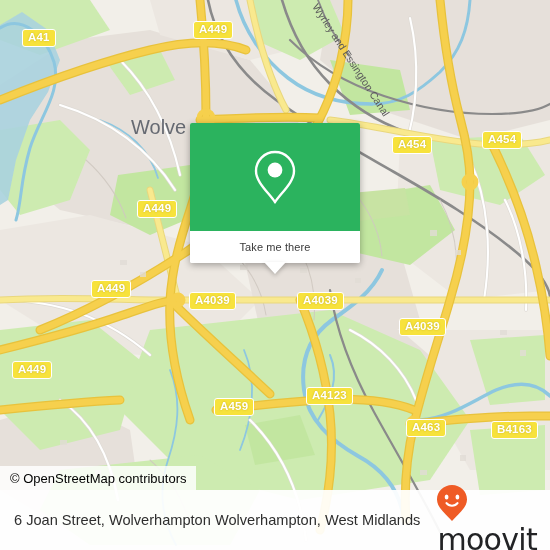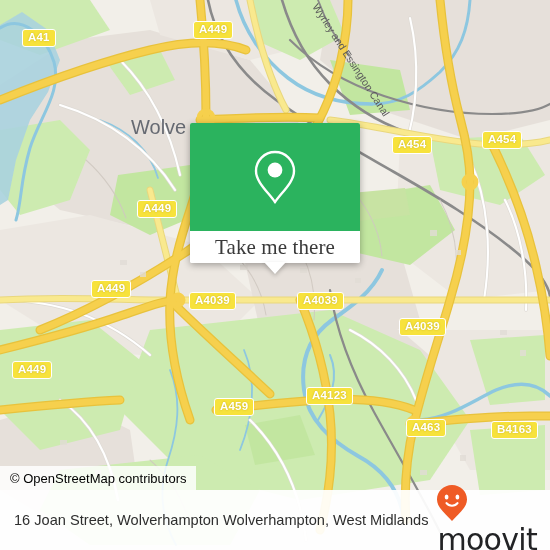--- a/index.html
+++ b/index.html
@@ -22,21 +22,21 @@
   }
   #card-head{
     height:108px;background:#2bb35e;border-radius:2px 2px 0 0;
     display:flex;align-items:center;justify-content:center;
   }
   #card-foot{
     height:32px;display:flex;align-items:center;justify-content:center;
     background:#ffffff;border-radius:0 0 2px 2px;
   }
   #card-foot span{
-    font-size:21px;color:#3a3a3a;letter-spacing:.1px;font-family:Liberation Serif, serif;
+    font-size:11px;color:#3a3a3a;letter-spacing:.1px;
   }
   #card-tail{
     position:absolute;left:50%;margin-left:-11px;top:139px;
     width:0;height:0;border-left:11px solid transparent;border-right:11px solid transparent;
     border-top:12px solid #ffffff;
     filter:drop-shadow(0 2px 2px rgba(0,0,0,.22));
   }
 
   
   #attrib{
@@ -275,21 +275,21 @@
       <span>Take me there</span>
     </div>
     <div id="card-tail"></div>
   </div>
 
   <div id="attrib">
     <span>© OpenStreetMap contributors</span>
   </div>
 
   <div id="footer">
-    <div id="footer-title">16 Joan Street, Wolverhampton Wolverhampton, West Midlands</div>
+    <div id="footer-title">6 Joan Street, Wolverhampton Wolverhampton, West Midlands</div>
     <div id="brand">
       <svg width="32" height="38" viewBox="0 0 32 38">
         <path d="M16 1 C7.7 1 1 7.5 1 15.4 C1 23.4 9.6 30 16 37 C22.4 30 31 23.4 31 15.4 C31 7.5 24.3 1 16 1 Z" fill="#ef5b25"></path>
         <ellipse cx="10.6" cy="13" rx="1.9" ry="2.5" fill="#ffffff"></ellipse>
         <ellipse cx="21.4" cy="13" rx="1.9" ry="2.5" fill="#ffffff"></ellipse>
         <path d="M10.5 19.2 C13 22.6 19 22.6 21.5 19.2" fill="none" stroke="#ffffff" stroke-width="2.1" stroke-linecap="round"></path>
       </svg>
       <div id="brand-word">moovit</div>
     </div>
   </div>

